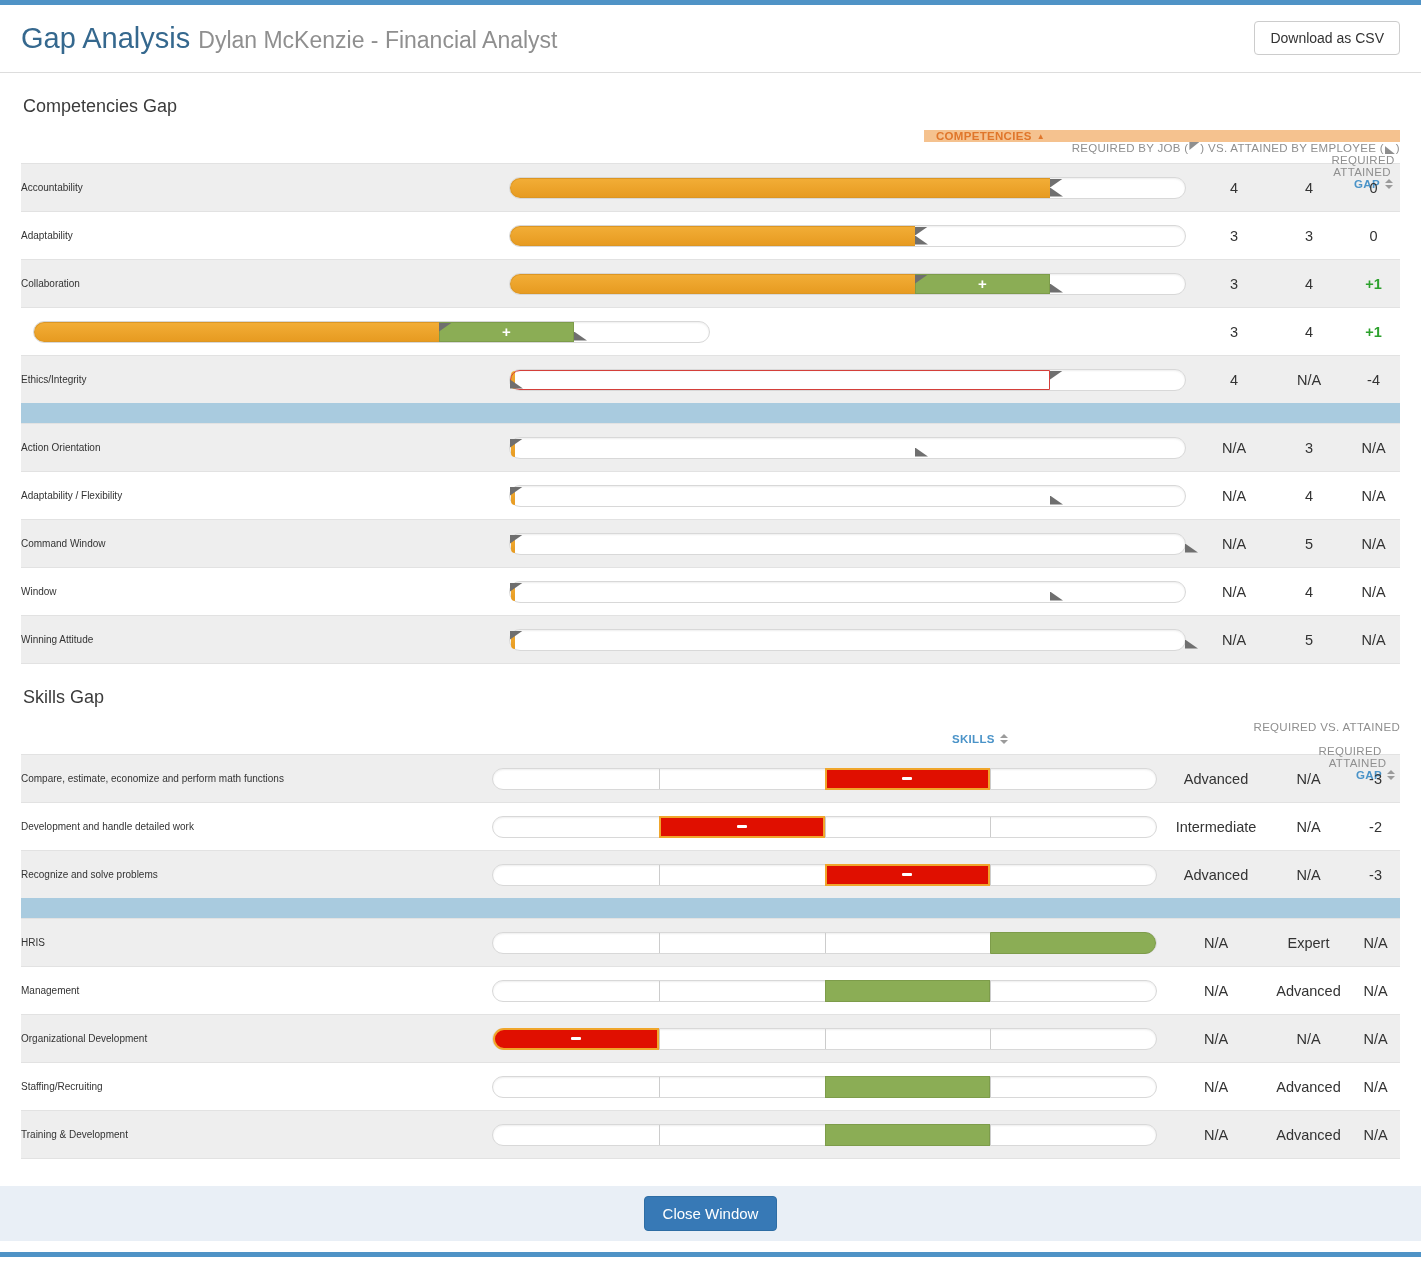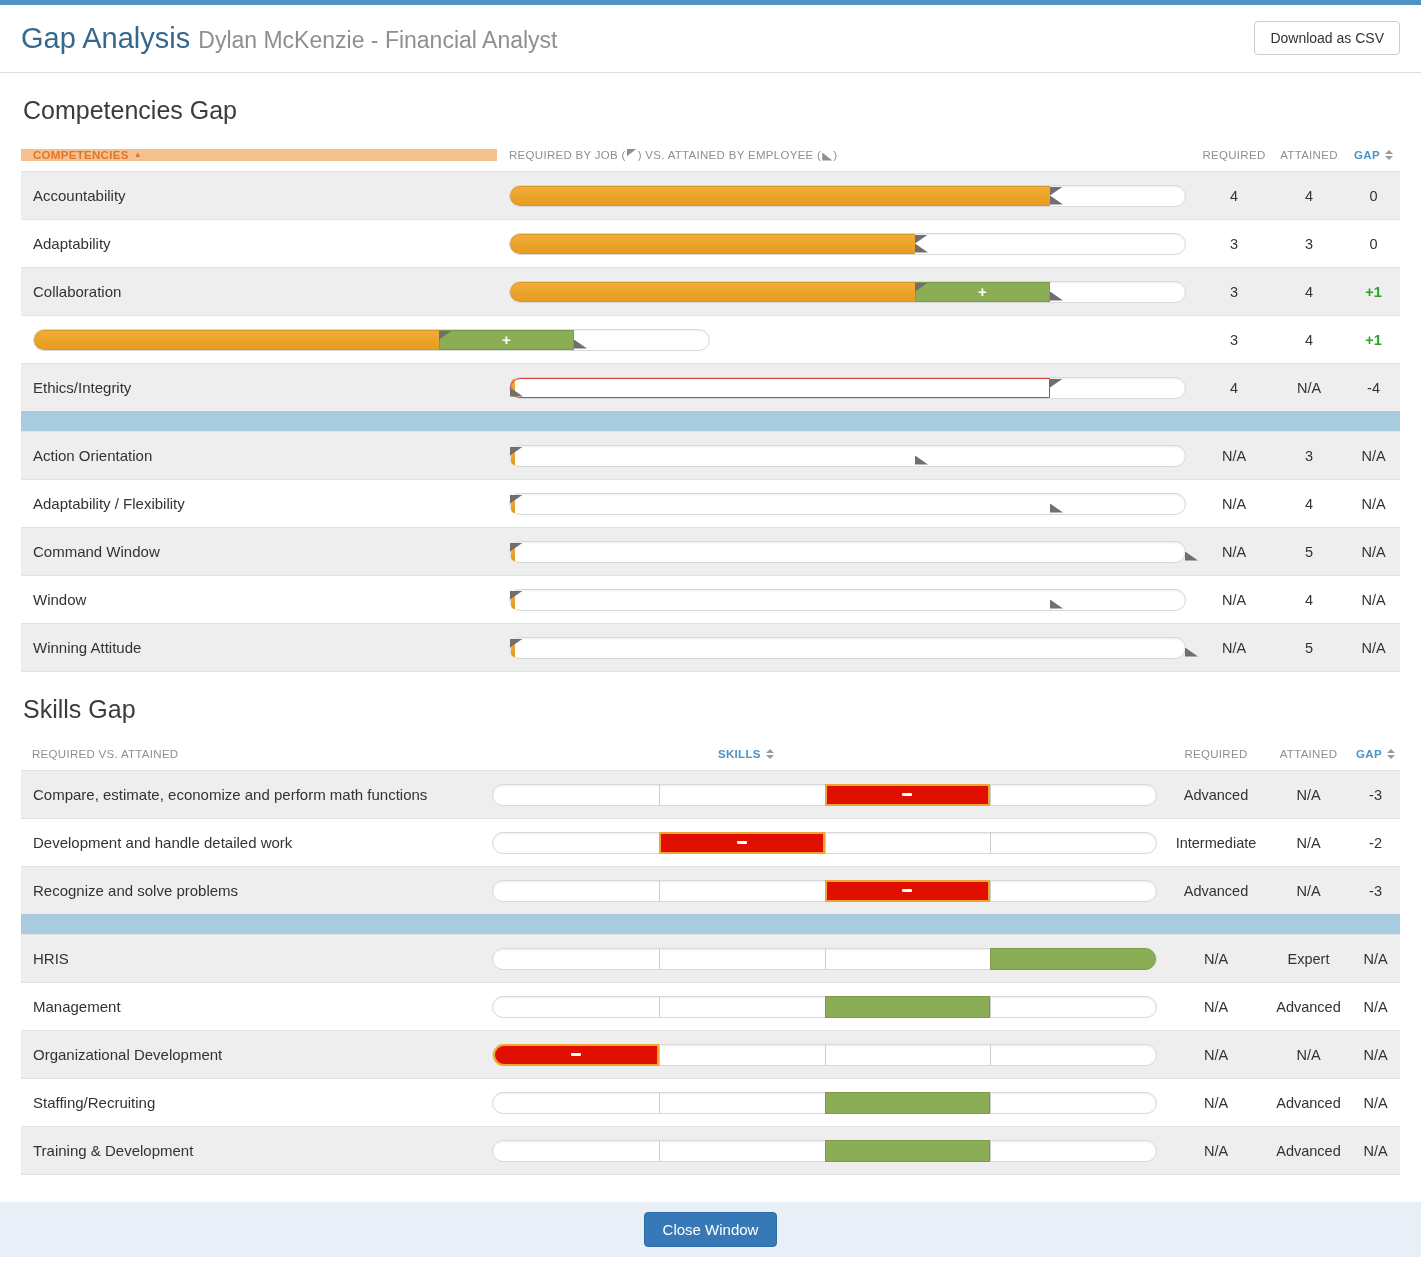--- a/index.html
+++ b/index.html
@@ -21,27 +21,27 @@
   .page-title { font-size: 29px; font-weight: 400; color: #35688e; display: inline; }
   .page-subtitle { font-size: 23px; color: #8f8f8f; margin-left: 8px; font-weight: 400; }
   .btn-download {
     background: #fff; border: 1px solid #ccc; border-radius: 4px;
     padding: 8px 15px; font-size: 14px; color: #333; cursor: pointer;
     font-family: "Liberation Sans", sans-serif;
   }
 
   
   .section { margin: 0 21px; }
-  .section-title { font-size: 25px; color: #3b3b3b; font-weight: 400; margin: 23px 0 13px 2px; }
+  .section-title { font-size: 18px; color: #3b3b3b; font-weight: 400; margin: 23px 0 13px 2px; }
 
   .comp-section  { --name-w: 476px; --req-w: 74px; --att-w: 76px; --gap-w: 53px; --track-ml: 12px; --track-w: 677px; }
   .skills-section{ --name-w: 460px; --req-w: 100px; --att-w: 85px; --gap-w: 49px; --track-ml: 11px; --track-w: 665px; }
 
   .table { border-bottom: 1px solid #e2e2e2; }
-  .thead { display: flex; align-items: center; height: 33px; }
+  .thead { display: flex; align-items: flex-end; height: 33px; flex-direction: column; }
   .th { display: flex; align-items: center; font-size: 11.5px; letter-spacing: .3px; color: #8f8f8f; }
   .th-name { width: var(--name-w); padding-left: 12px; }
   .comp-th-name { background: #f5c28f; color: #e0762b; font-weight: bold; }
   .skills-th-name { color: #4a93c8; font-weight: bold; }
   .th-bars { flex: 1; padding-left: var(--track-ml); }
   .th-center { justify-content: center; }
   .w-req { width: var(--req-w); }
   .w-att { width: var(--att-w); }
   .w-gap { width: var(--gap-w); }
   .th-gap { color: #4a93c8; font-weight: bold; }
@@ -51,21 +51,21 @@
   .tri-up { border-bottom: 4px solid #9b9b9b; margin-bottom: 2px; }
   .tri-down { border-top: 4px solid #9b9b9b; }
 
   .flag { display: inline-block; width: 10px; height: 8px; background: #8f8f8f; margin: 0 1px; }
   .flag-req { clip-path: polygon(0 0, 100% 0, 0 100%); transform: translateY(-2px); }
   .flag-att { clip-path: polygon(0 0, 100% 100%, 0 100%); transform: translateY(2px); }
 
   
   .trow { display: flex; align-items: center; min-height: 48px; border-top: 1px solid #e2e2e2; background: #fff; }
   .trow.shaded { background: #eeeeee; }
-  .cell-name { width: var(--name-w); padding-left: 12px; font-size: 15px; color: #333; }
+  .cell-name { width: var(--name-w); font-size: 10px; color: #333; }
   .cell-bar { flex: 1; }
   .cell-val { font-size: 14.5px; color: #333; text-align: center; }
   .cell-val.w-req, .cell-val.w-att, .cell-val.w-gap { display: flex; align-items: center; justify-content: center; }
   .gap-pos { color: #2da12d; font-weight: bold; }
   .sep-row { height: 20px; background: #a9cbdf; }
 
   
   .track {
     position: relative; height: 22px; margin-left: var(--track-ml); width: var(--track-w);
     background: #fff; border: 1px solid #d8d8d8; border-radius: 11px;

